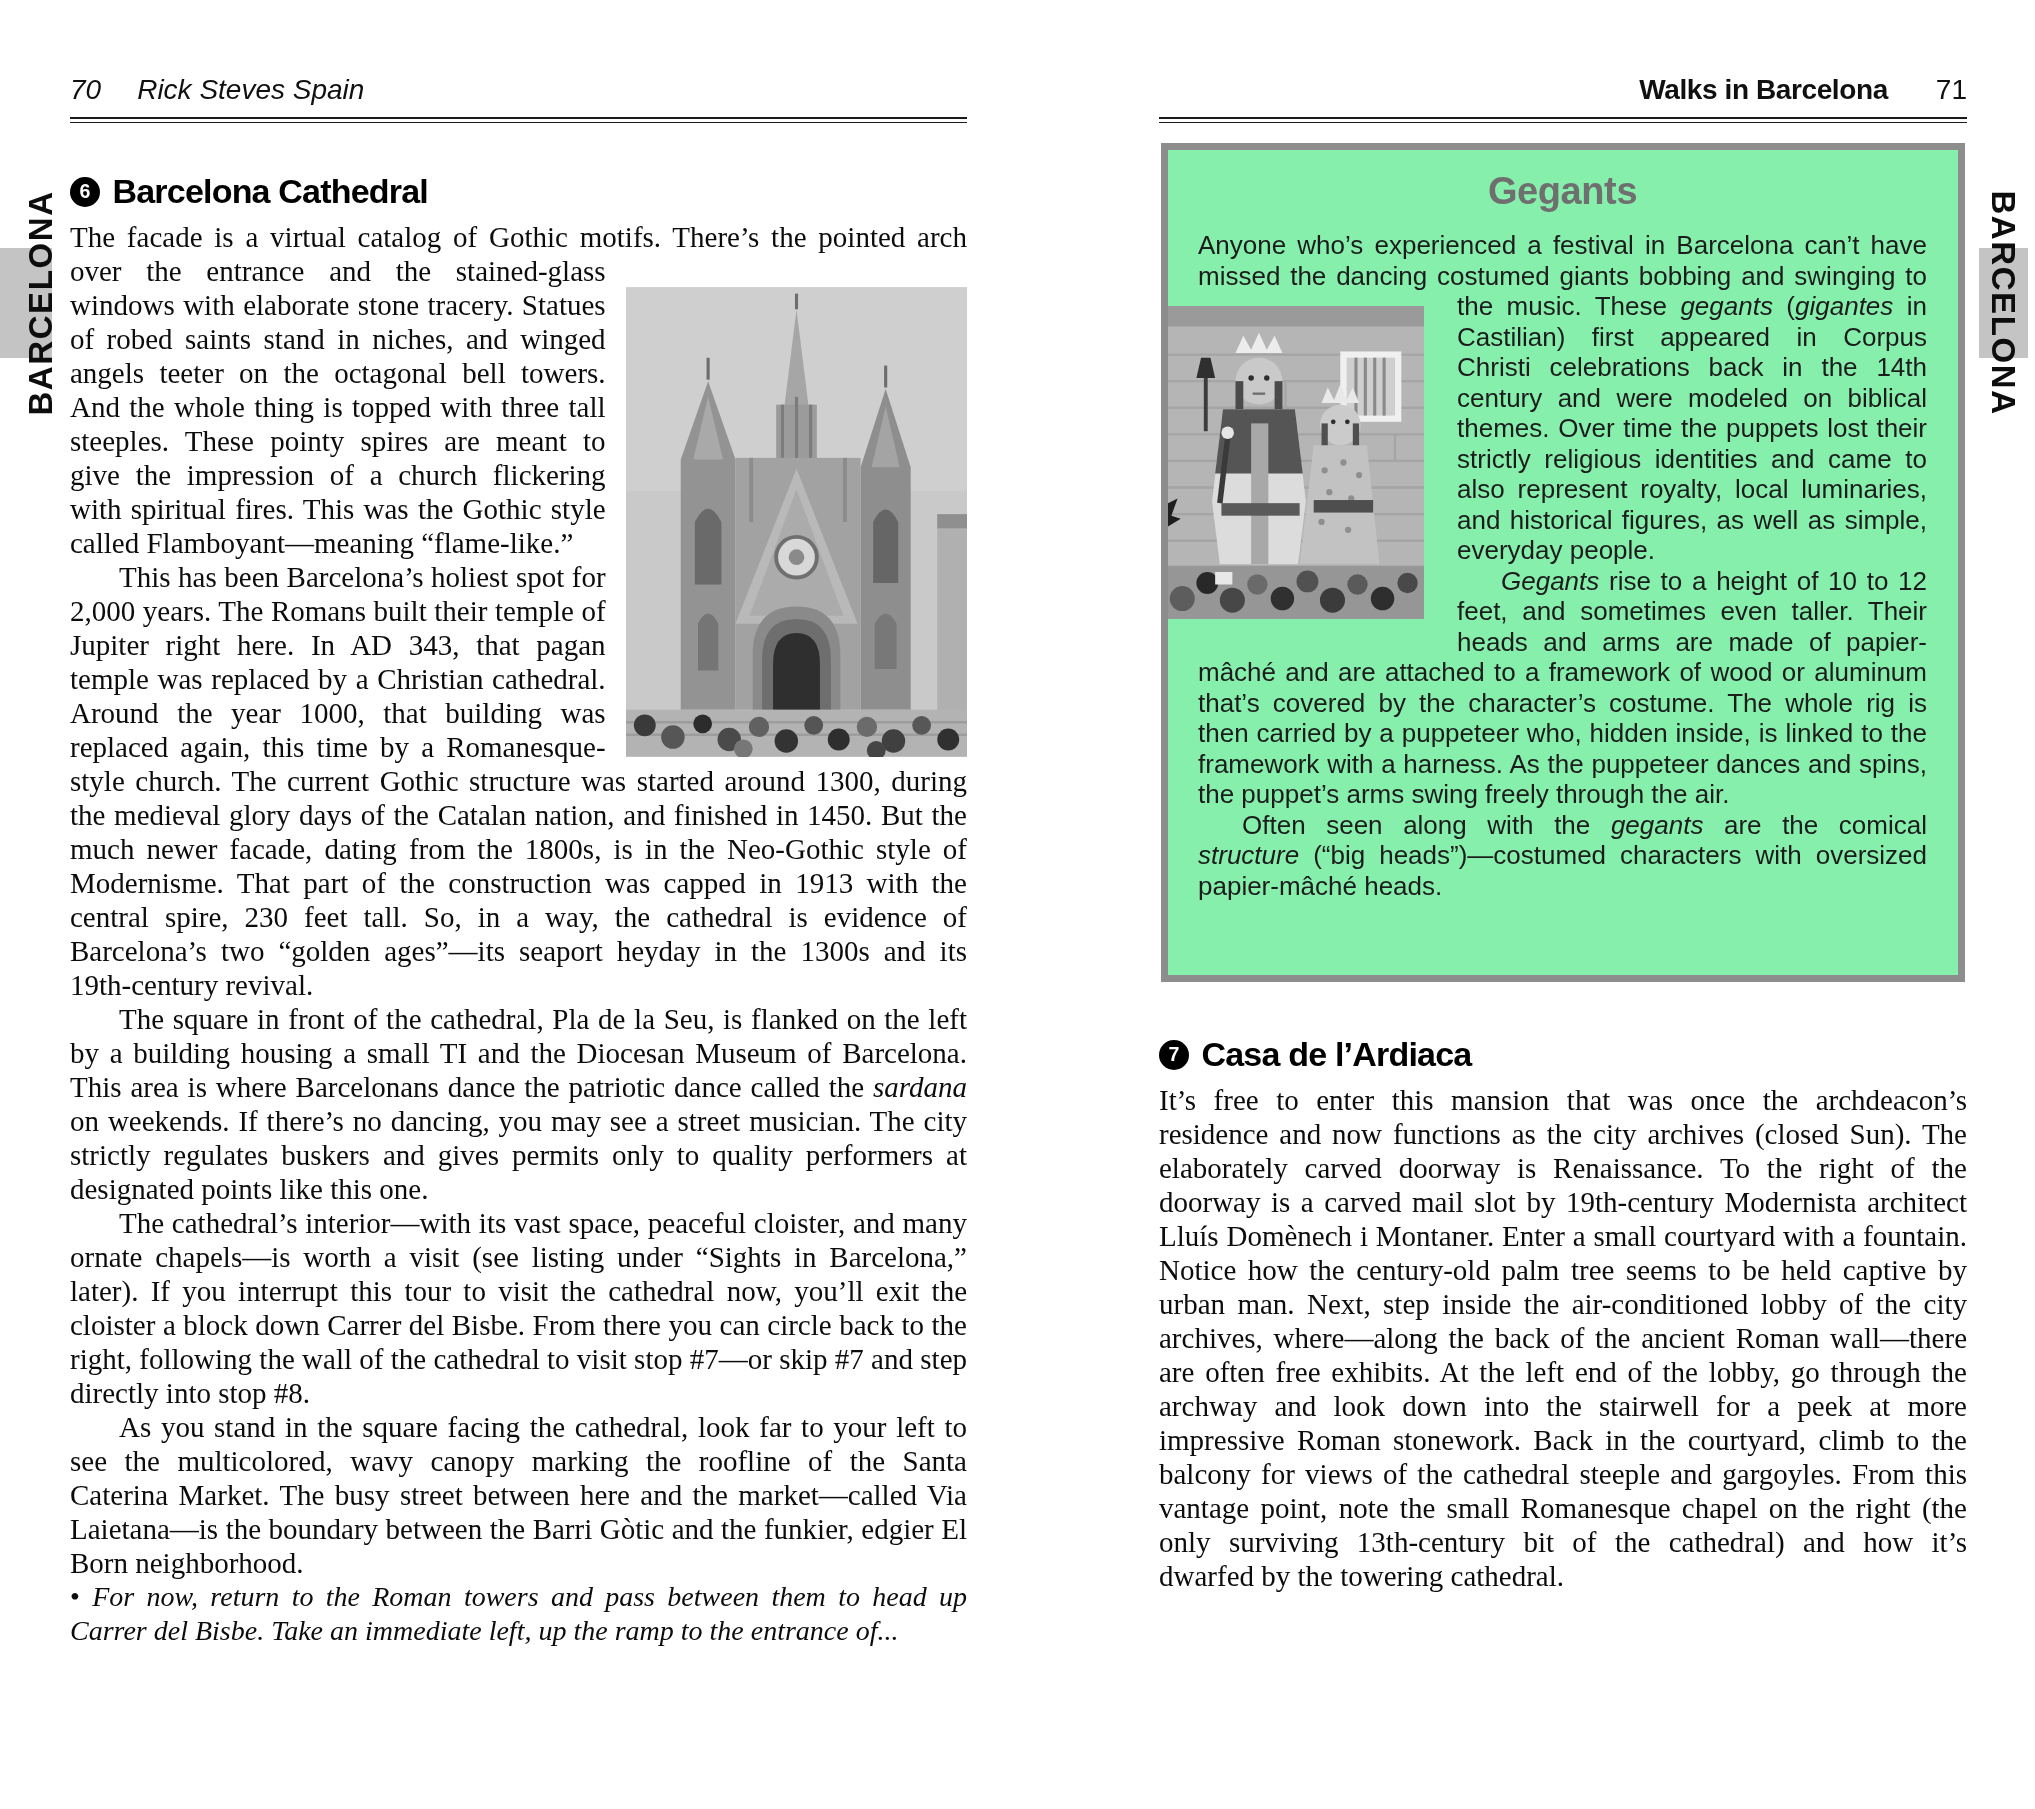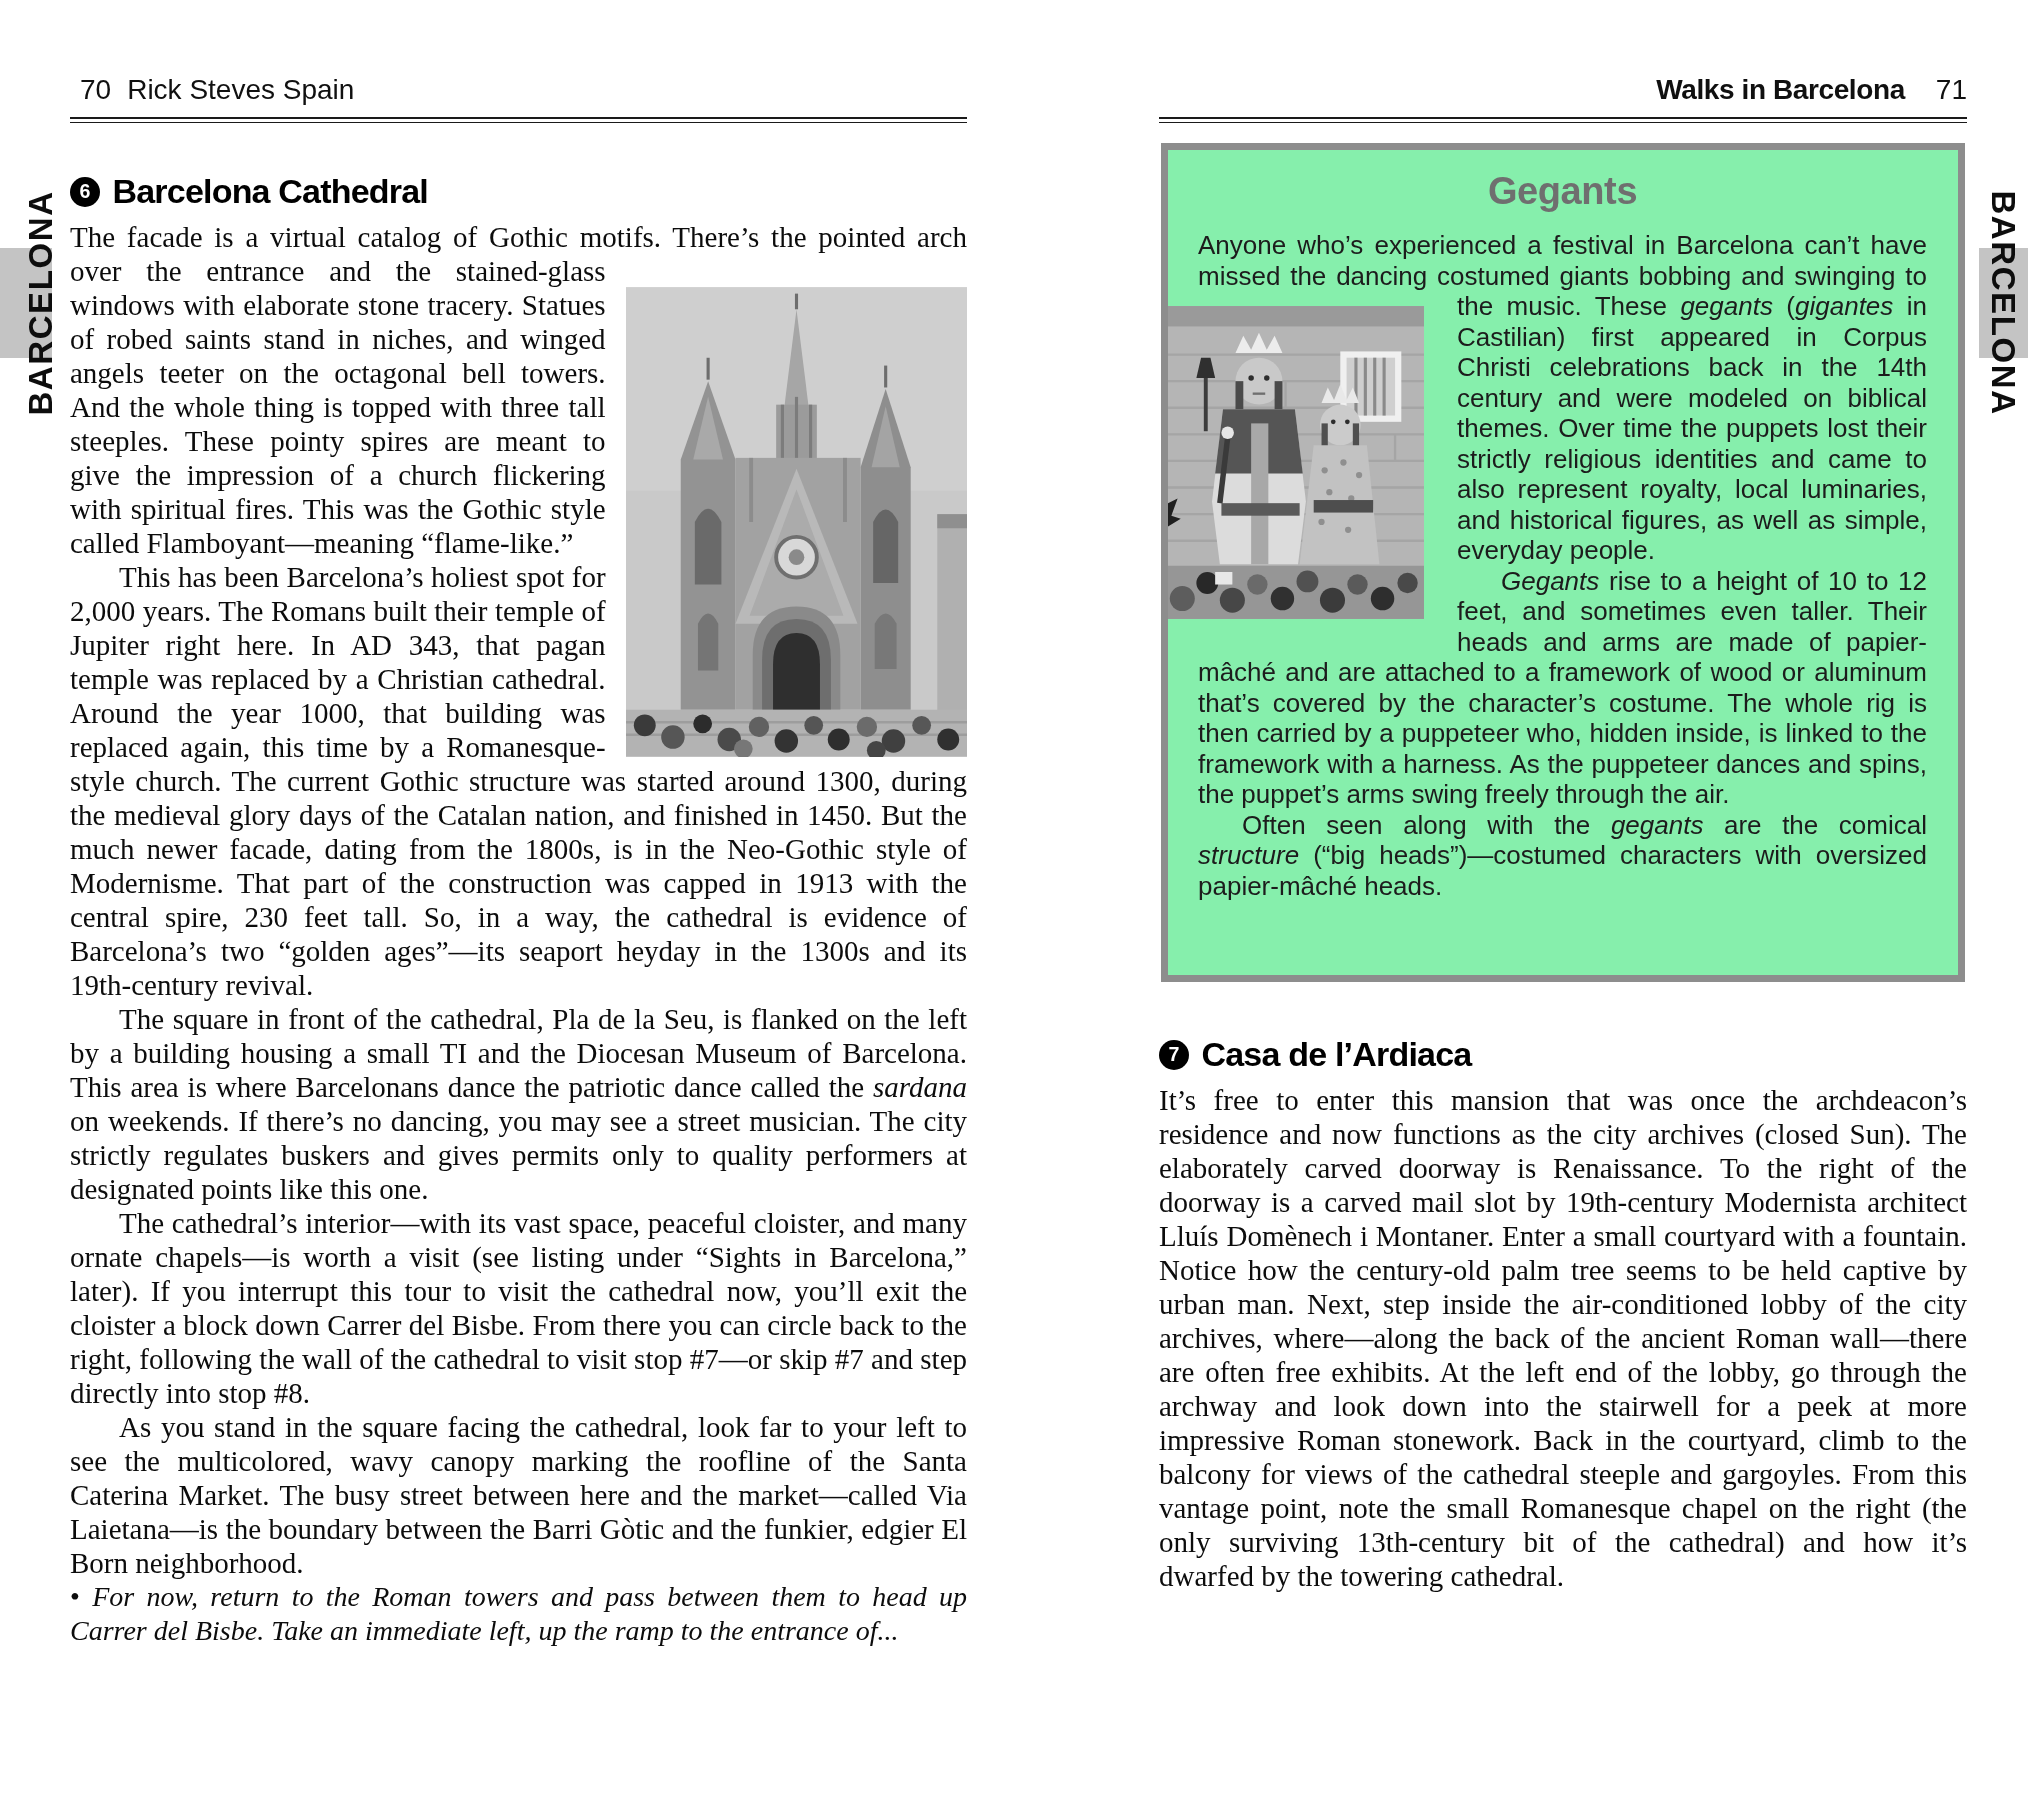--- a/index.html
+++ b/index.html
@@ -11,22 +11,22 @@
   .tab-right{left:1979px;top:248px;width:49px;height:110px;}
   .tab-text{position:absolute;top:50%;white-space:nowrap;
     font-family:"Liberation Sans","DejaVu Sans",sans-serif;font-weight:700;
     font-size:33px;letter-spacing:1.6px;color:#0d0d0d;}
   .tab-left .tab-text{left:41px;transform:translate(-50%,-50%) rotate(-90deg);}
   .tab-right .tab-text{left:23.5px;transform:translate(-50%,-50%) rotate(90deg);}
 
   
   .hdr{position:absolute;top:74px;display:flex;align-items:baseline;
     font-family:"Liberation Sans","DejaVu Sans",sans-serif;font-size:28px;color:#101010;}
-  .hdr-left{left:80px;width:897px;gap:16px;}
-  .hdr-right{left:1159px;width:808px;justify-content:flex-end;gap:31px;}
+  .hdr-left{left:70px;width:897px;gap:36px;font-style:italic;}
+  .hdr-right{left:1159px;width:808px;justify-content:flex-end;gap:48px;}
   .hdr-right .hdr-title{font-weight:700;letter-spacing:-0.4px;}
   .rule{position:absolute;top:117px;height:5.5px;box-sizing:border-box;
     border-top:2.3px solid #1a1a1a;border-bottom:1.6px solid #1a1a1a;}
   .rule-left{left:70px;width:897px;}
   .rule-right{left:1159px;width:808px;}
 
   
   .sec-head{display:flex;align-items:center;gap:12.5px;margin:0 0 9.4px 0;
     font-family:"Liberation Sans","DejaVu Sans",sans-serif;font-weight:700;
     font-size:34px;letter-spacing:-0.8px;color:#000;}

